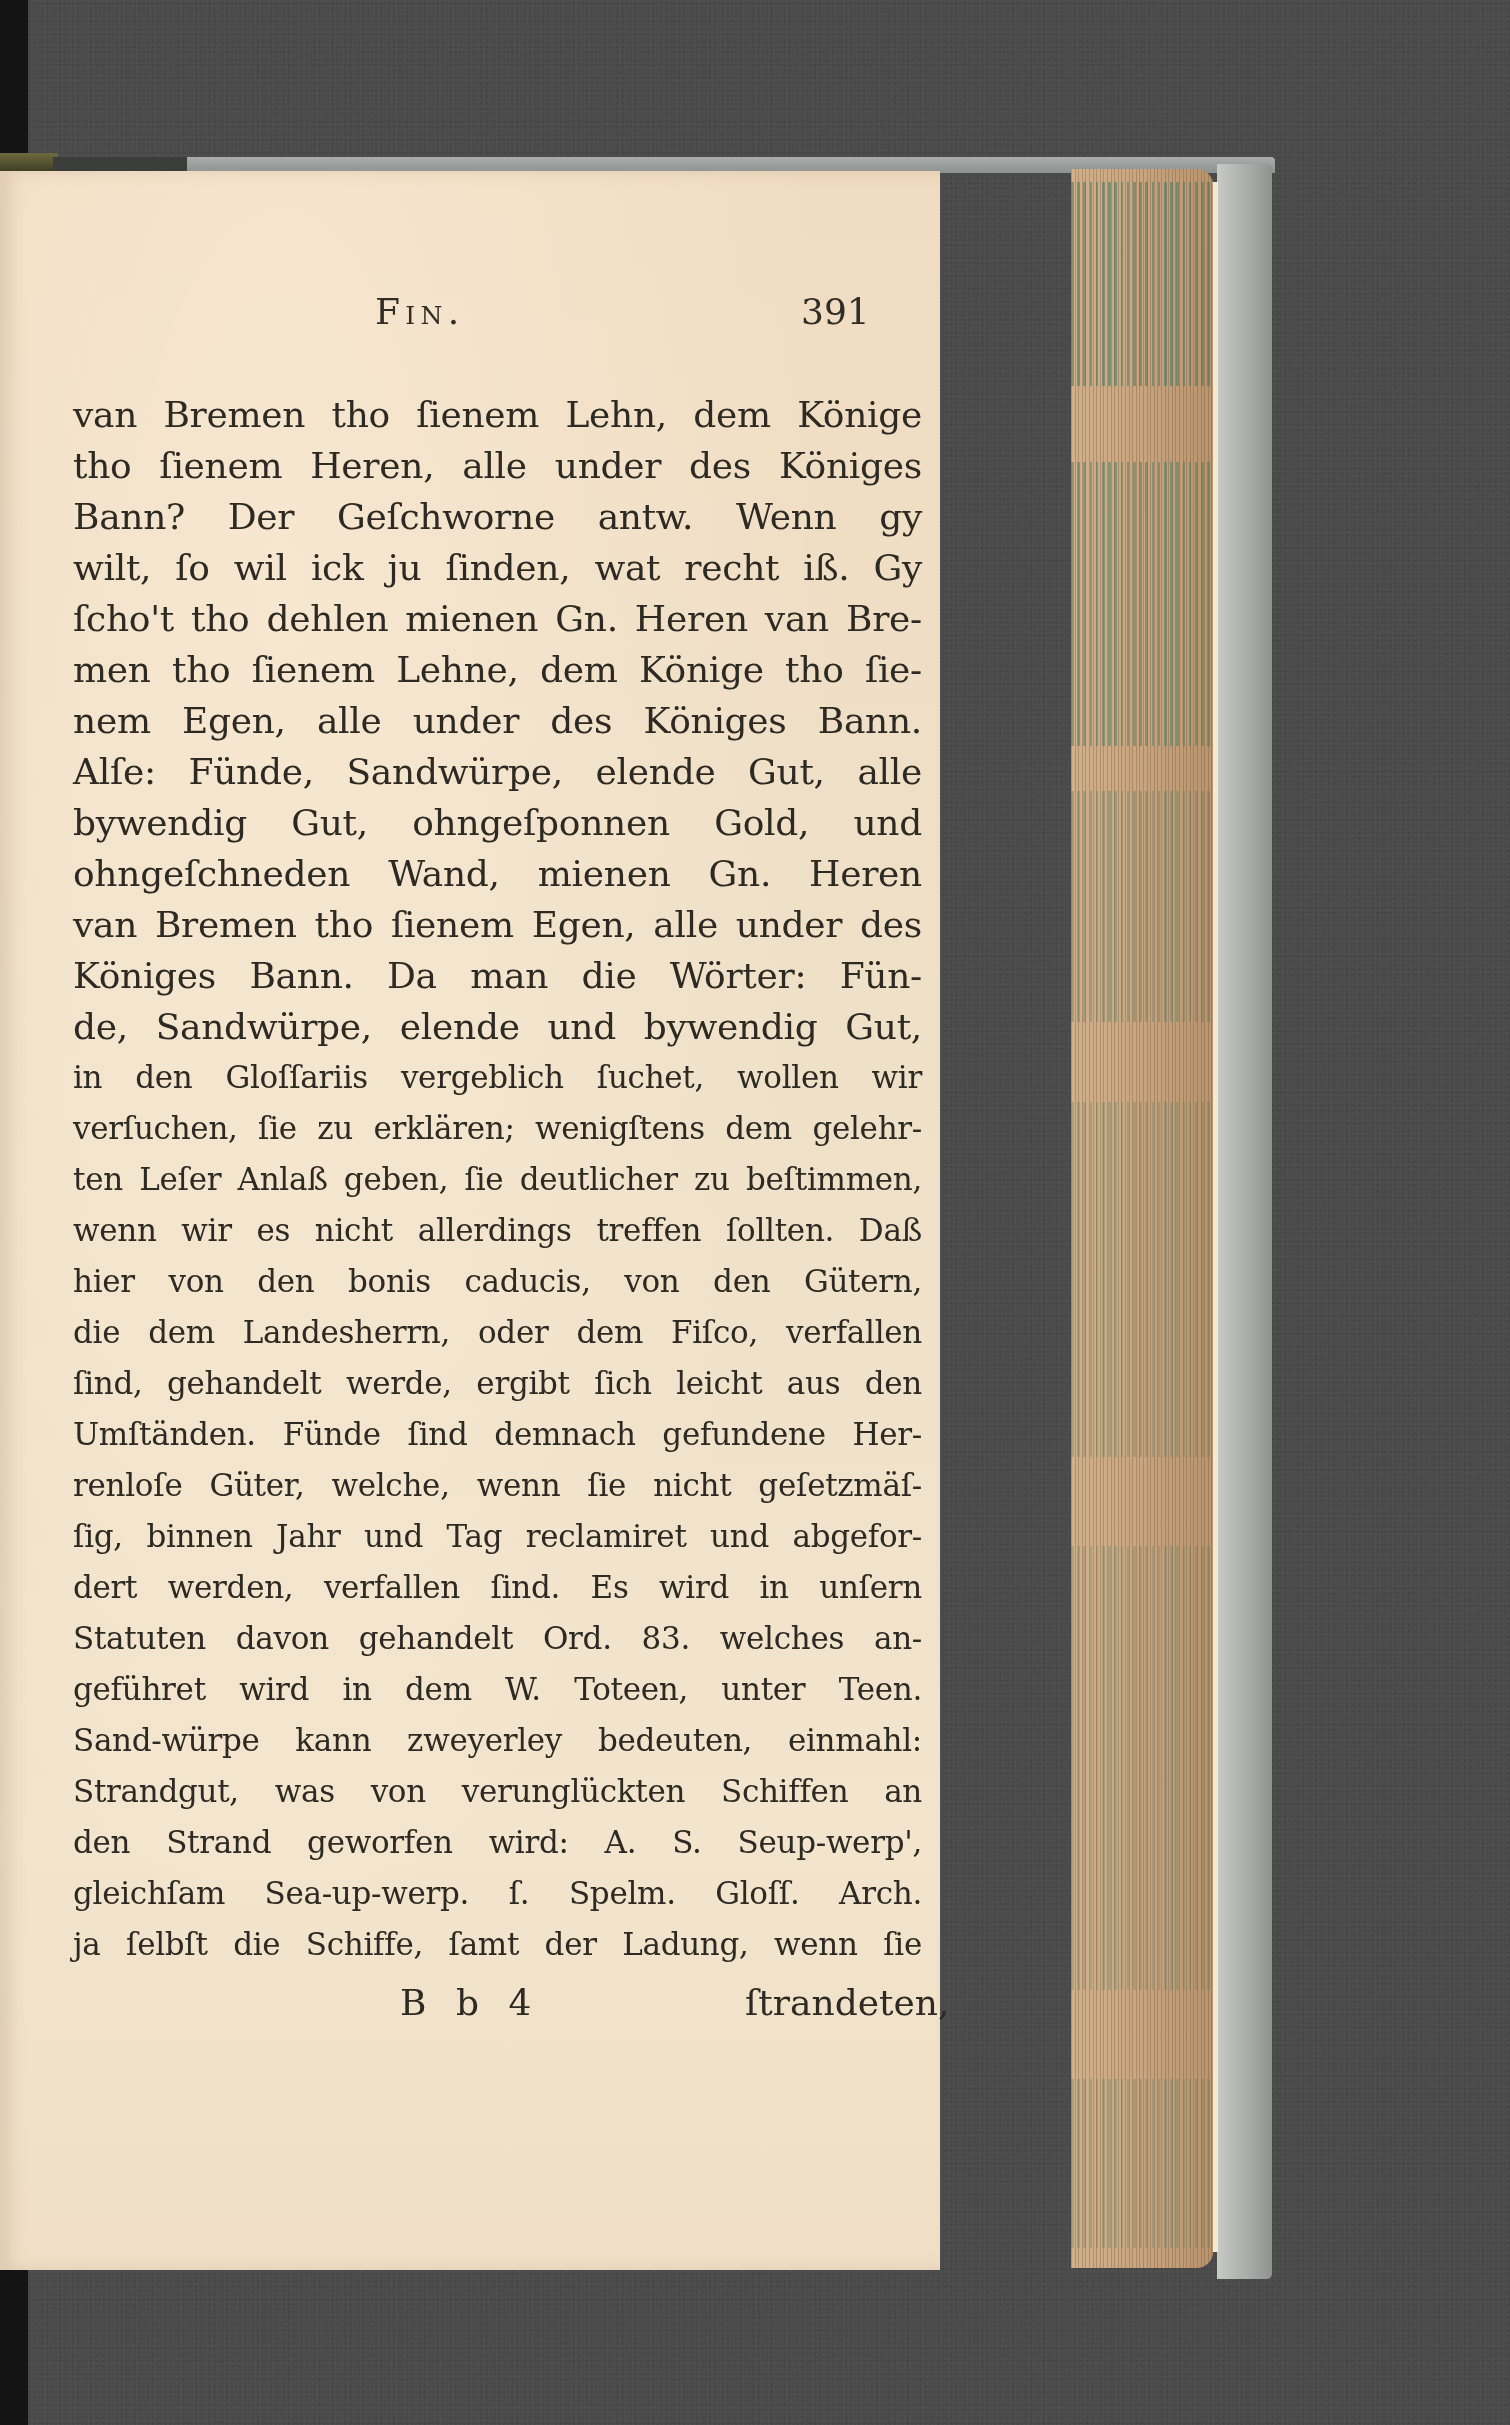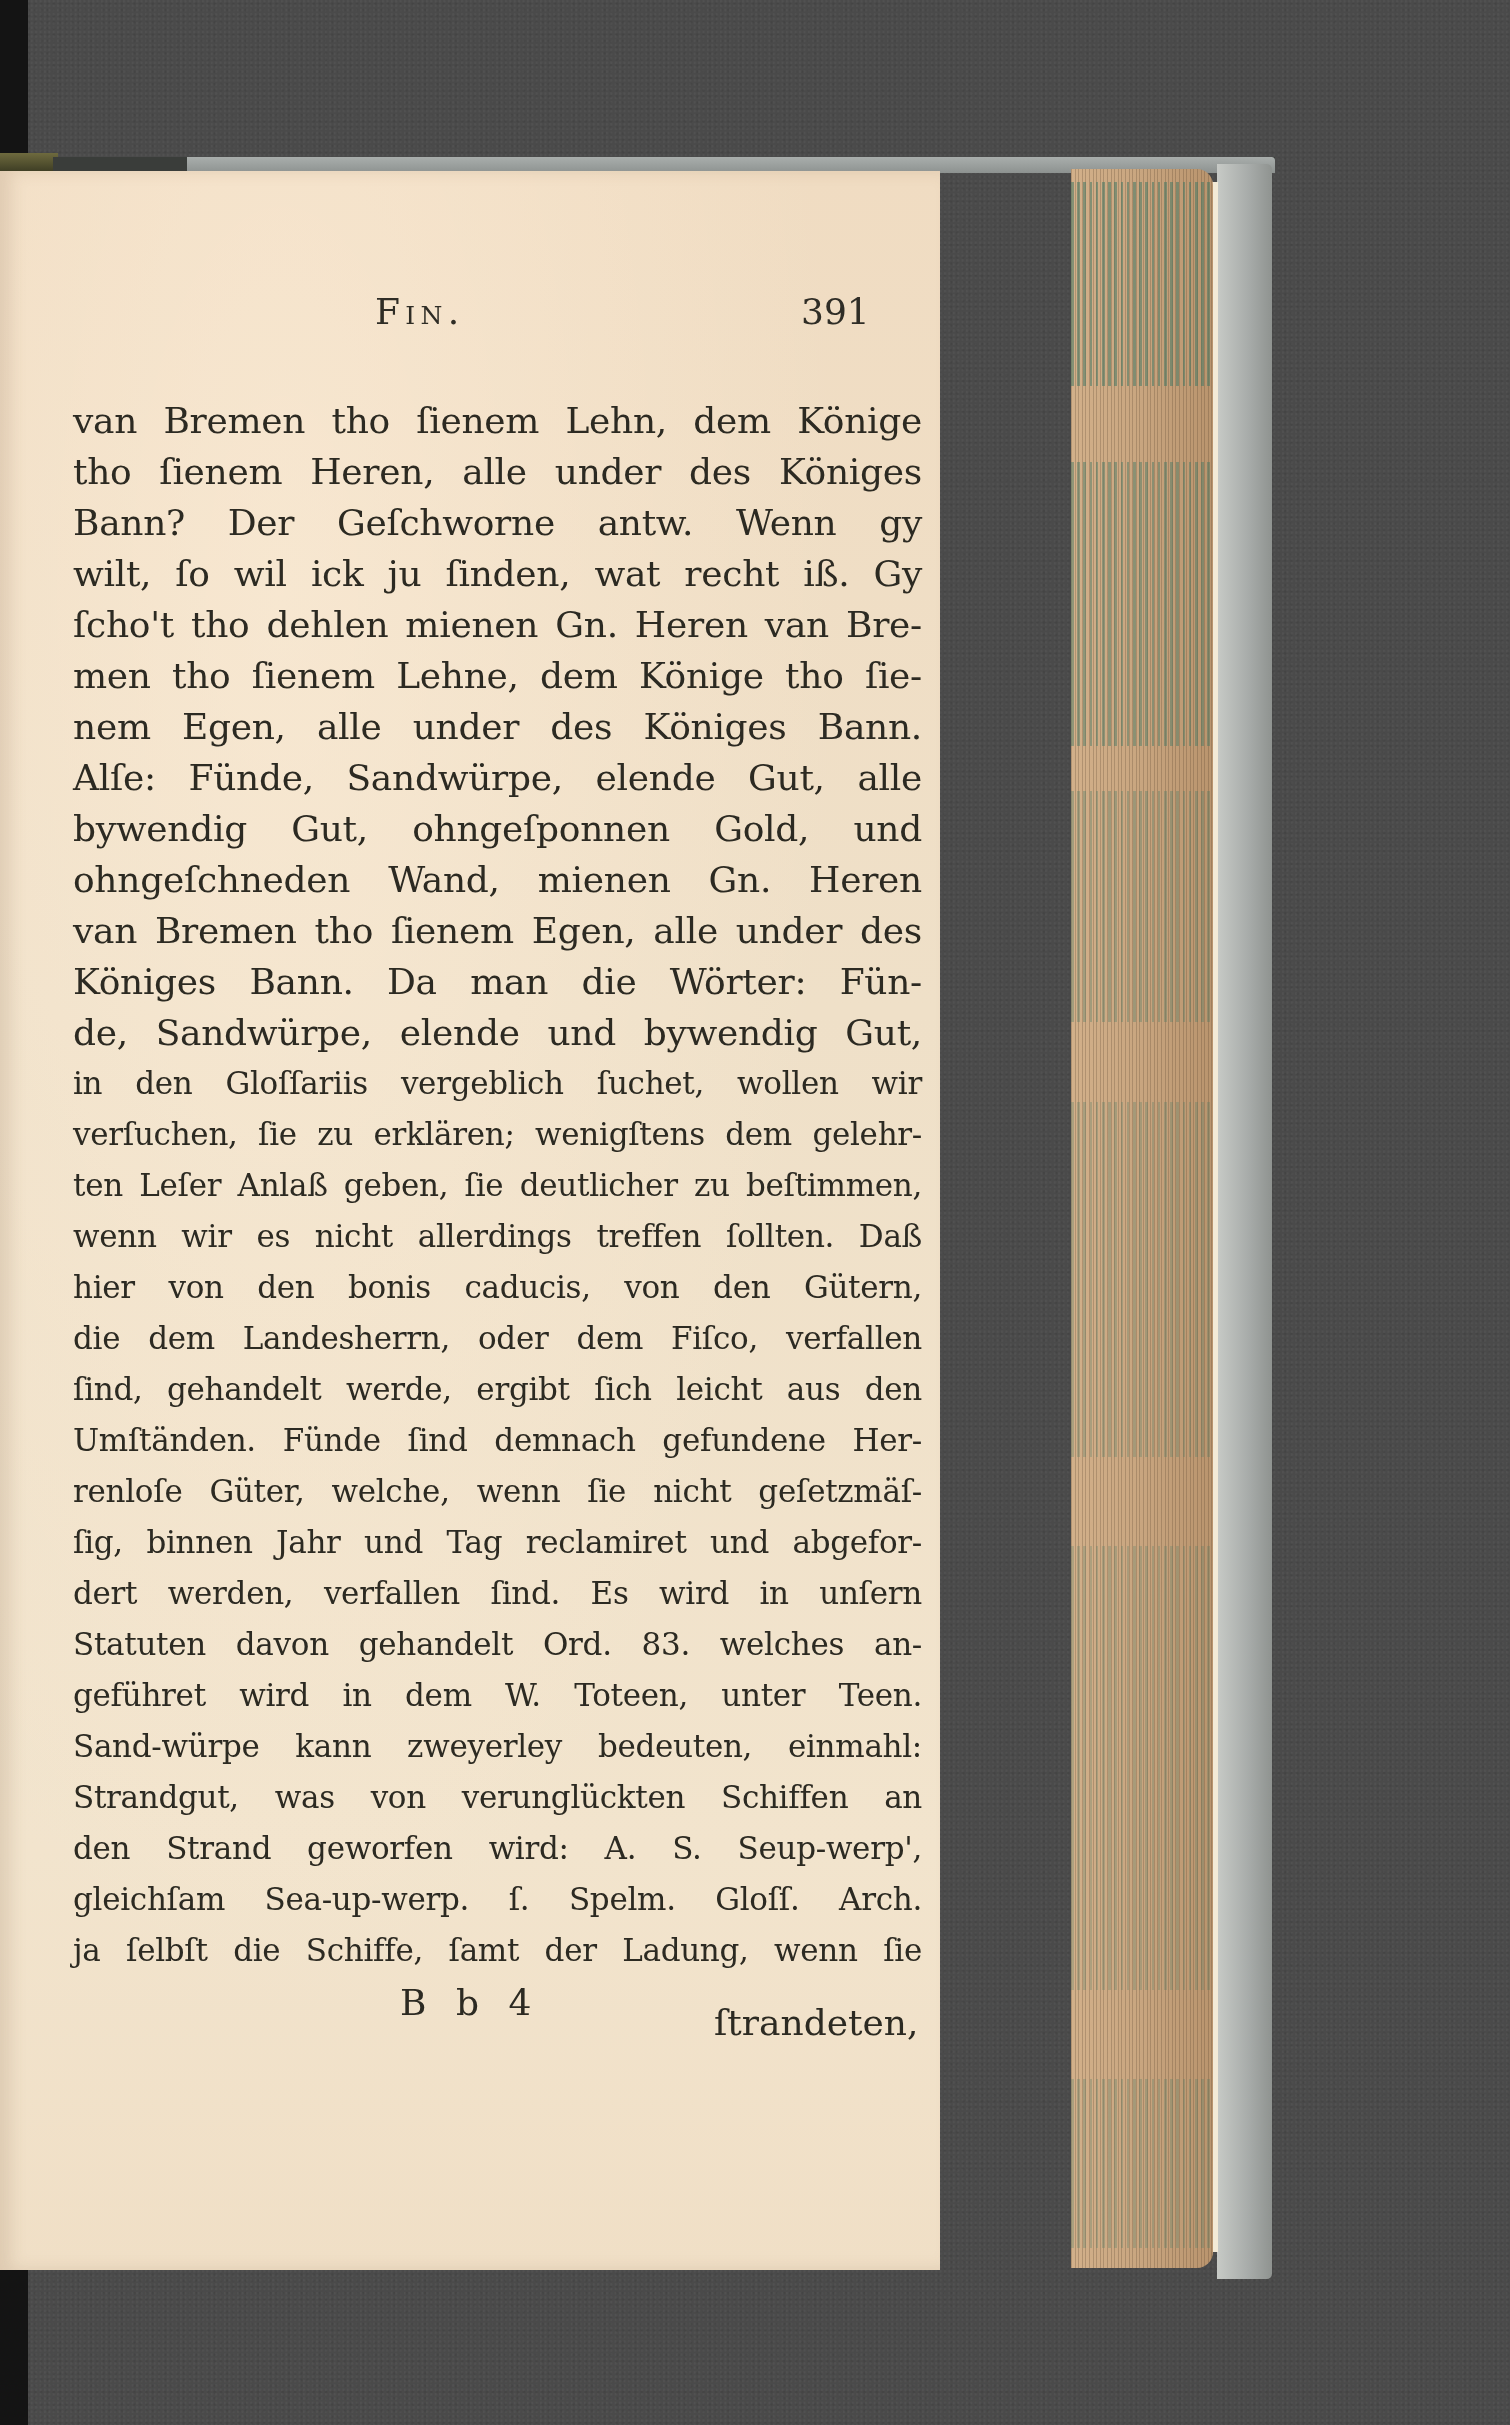--- a/index.html
+++ b/index.html
@@ -62,37 +62,37 @@
     position:absolute; top:120px; left:0; width:1075px; height:44px;
   }
   .rh-title {
     position:absolute; left:375px; top:0; font-size:36px; letter-spacing:5.3px;
     color:#2f2d26; font-variant:small-caps;
   }
   .rh-page {
     position:absolute; left:801px; top:0; font-size:36px; color:#2f2d26;
   }
   .text-block {
-    position:absolute; left:73px; top:224px; width:849px;
+    position:absolute; left:73px; top:218px; width:849px;
   }
   .line {
     height:51px; line-height:51px; font-size:36px; color:#2c2a22;
     white-space:nowrap; text-align:justify; text-align-last:justify;
     font-family: "DejaVu Serif", serif;
     letter-spacing:-0.3px;
   }
   .line.small { font-size:31px; }
   .footer {
     position:absolute; top:1811px; left:0; width:1075px; height:53px;padding-left:24px;
   }
   .signature {
     position:absolute; left:400px; top:0; font-size:36px; color:#2c2a22; letter-spacing:9px;
   }
   .catchword {
-    position:absolute; left:714px; top:0; font-size:36px; color:#2c2a22;margin-top:20px;
+    position:absolute; left:745px; top:0; font-size:36px; color:#2c2a22;
   }
 </style>
 </head>
 <body>
 
 <div class="bookmark-strip"></div>
 <div class="clasp"></div>
 <div class="board-top"></div>
 <div class="board-top-grey"></div>
 <div class="board-right"></div>

